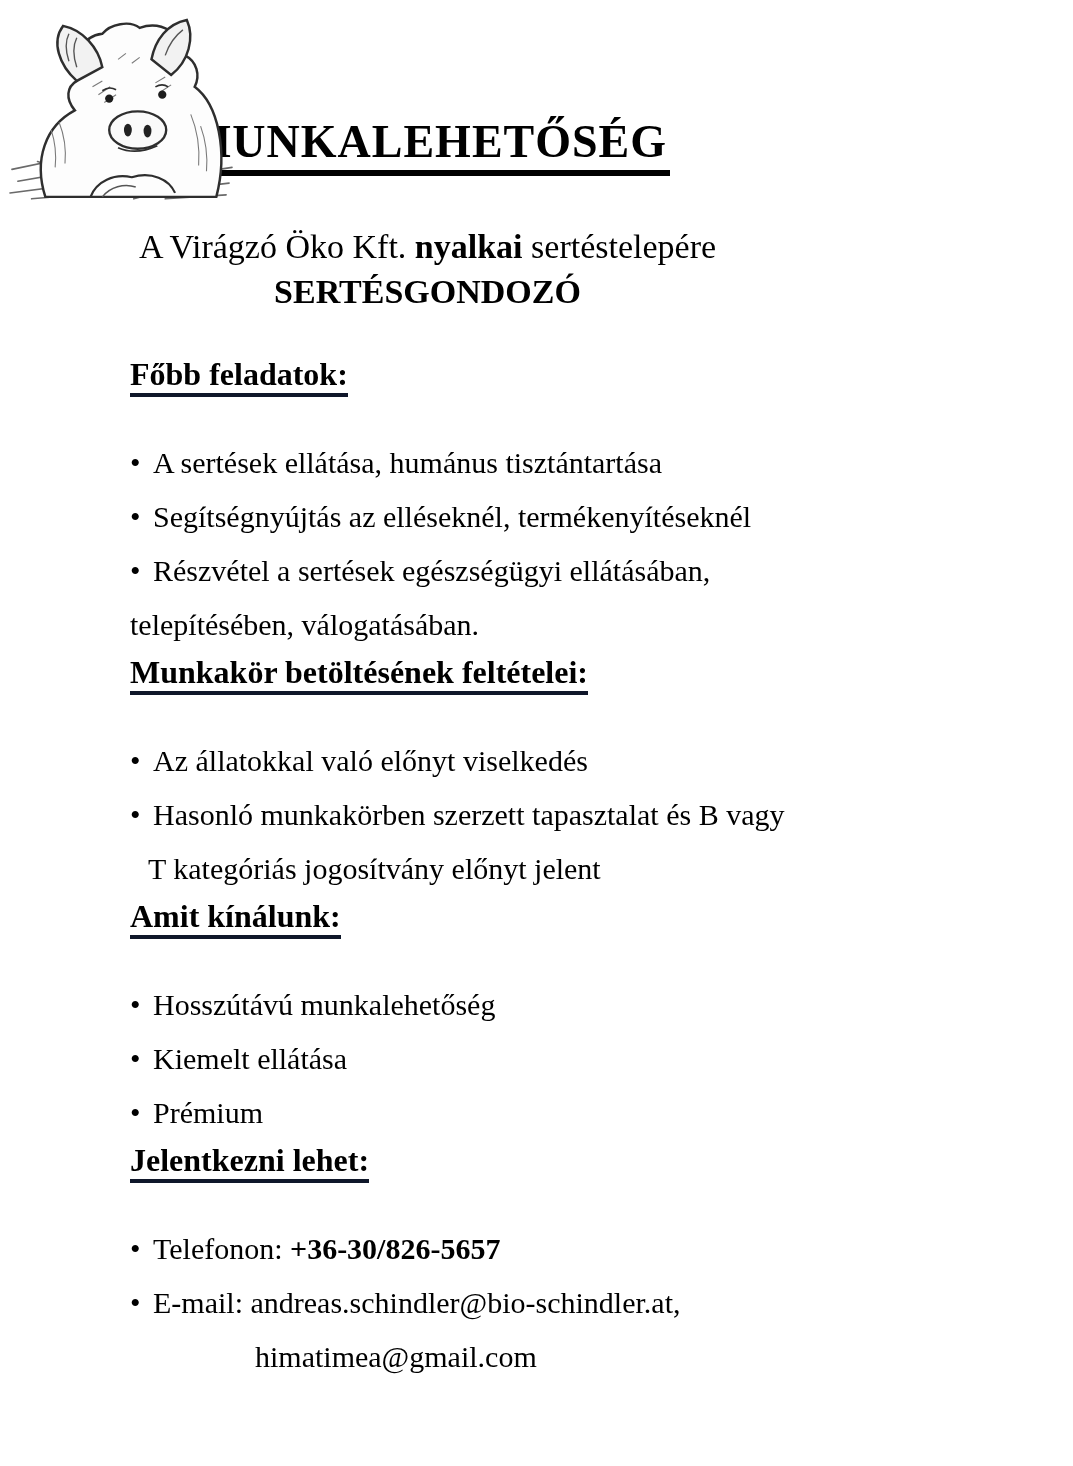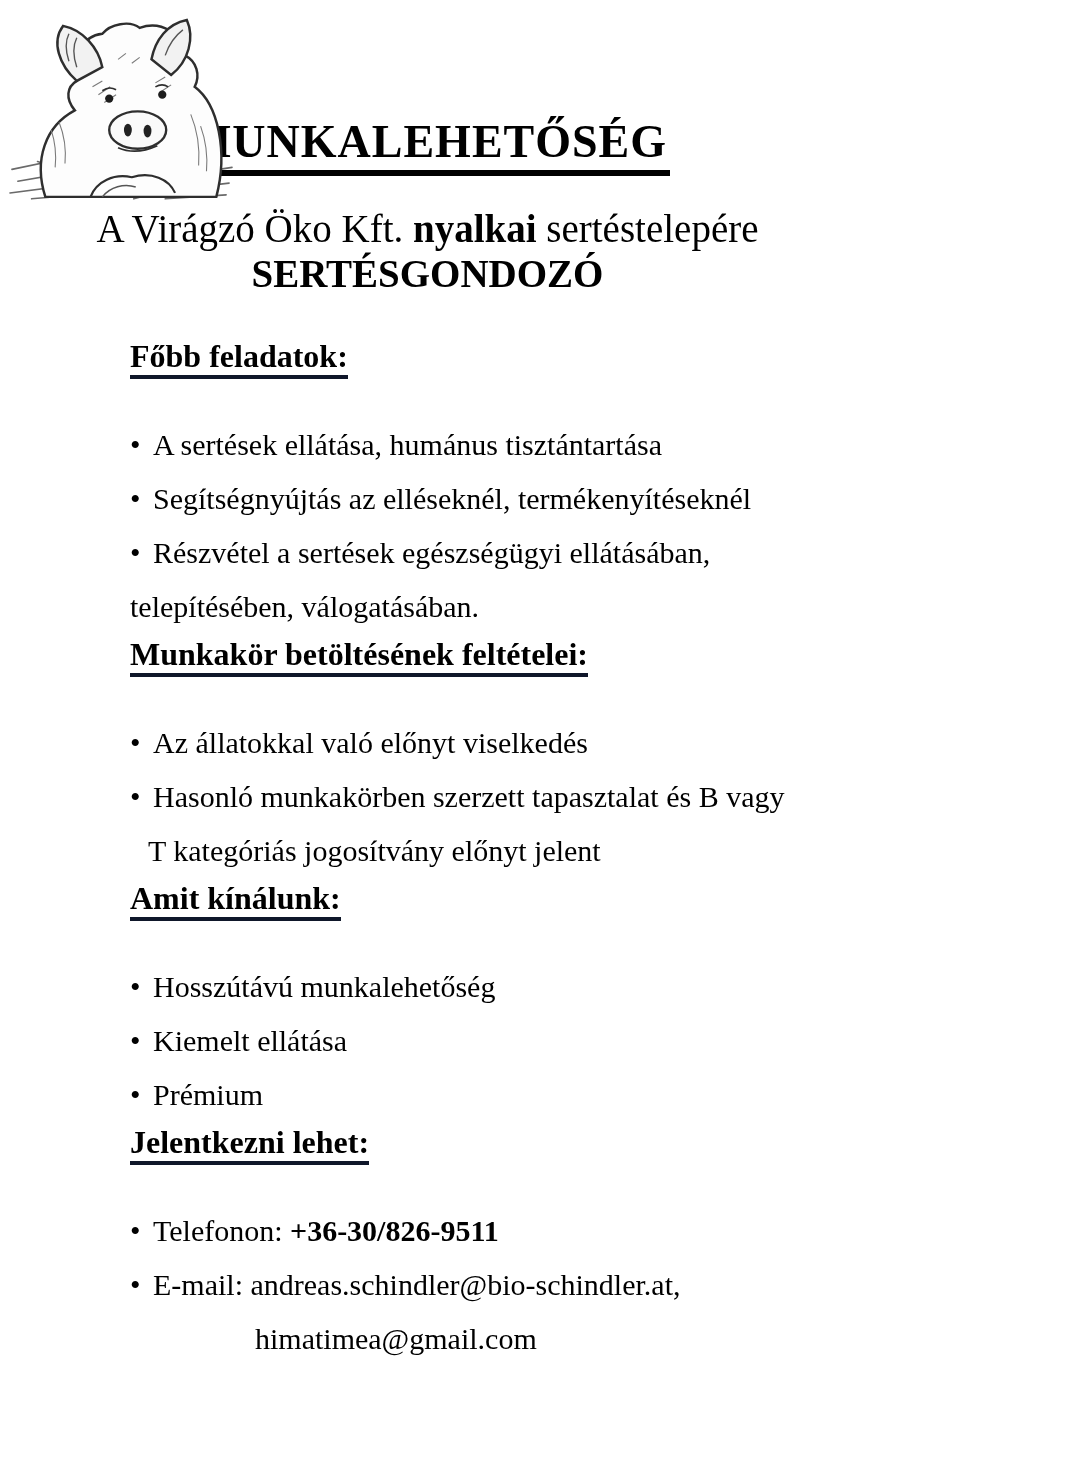--- a/index.html
+++ b/index.html
@@ -18,21 +18,21 @@
 
   
   .title-row{padding-top:116px;text-align:center;}
   .title{
     display:inline-block;
     font-size:46px;font-weight:700;letter-spacing:1px;line-height:1.12;
     border-bottom:6px solid #000;padding:0 3px 2px 3px;
   }
 
   
-  .intro{margin-top:30px;text-align:center;font-size:39px;line-height:45px;}
+  .intro{margin-top:48px;text-align:center;font-size:34px;line-height:45px;}
   .intro .b{font-weight:700;}
 
   
   .content{padding-left:130px;padding-right:60px;}
   .section{margin-top:0;}
   .section.first{margin-top:40px;}
   .heading{font-size:32px;font-weight:700;line-height:40px;}
   .heading .u{border-bottom:4px solid #0f172a;padding-bottom:1px;}
   .lines{margin-top:42px;}
   .line{font-size:30px;line-height:54px;white-space:nowrap;}
@@ -165,20 +165,20 @@
       <div class="lines">
         <div class="line"><span class="marker">•</span><span>Hosszútávú munkalehetőség</span></div>
         <div class="line"><span class="marker">•</span><span>Kiemelt ellátása</span></div>
         <div class="line"><span class="marker">•</span><span>Prémium</span></div>
       </div>
     </div>
 
     <div class="section">
       <div class="heading"><span class="u">Jelentkezni lehet:</span></div>
       <div class="lines">
-        <div class="line"><span class="marker">•</span><span>Telefonon: </span><span class="bold">+36-30/826-9511</span></div>
+        <div class="line"><span class="marker">•</span><span>Telefonon: </span><span class="bold">+36-30/826-5657</span></div>
         <div class="line"><span class="marker">•</span><span>E-mail: andreas.schindler@bio-schindler.at,</span></div>
         <div class="line ind-lg"><span>himatimea@gmail.com</span></div>
       </div>
     </div>
 
   </div>
 </div>
 
 </body></html>

